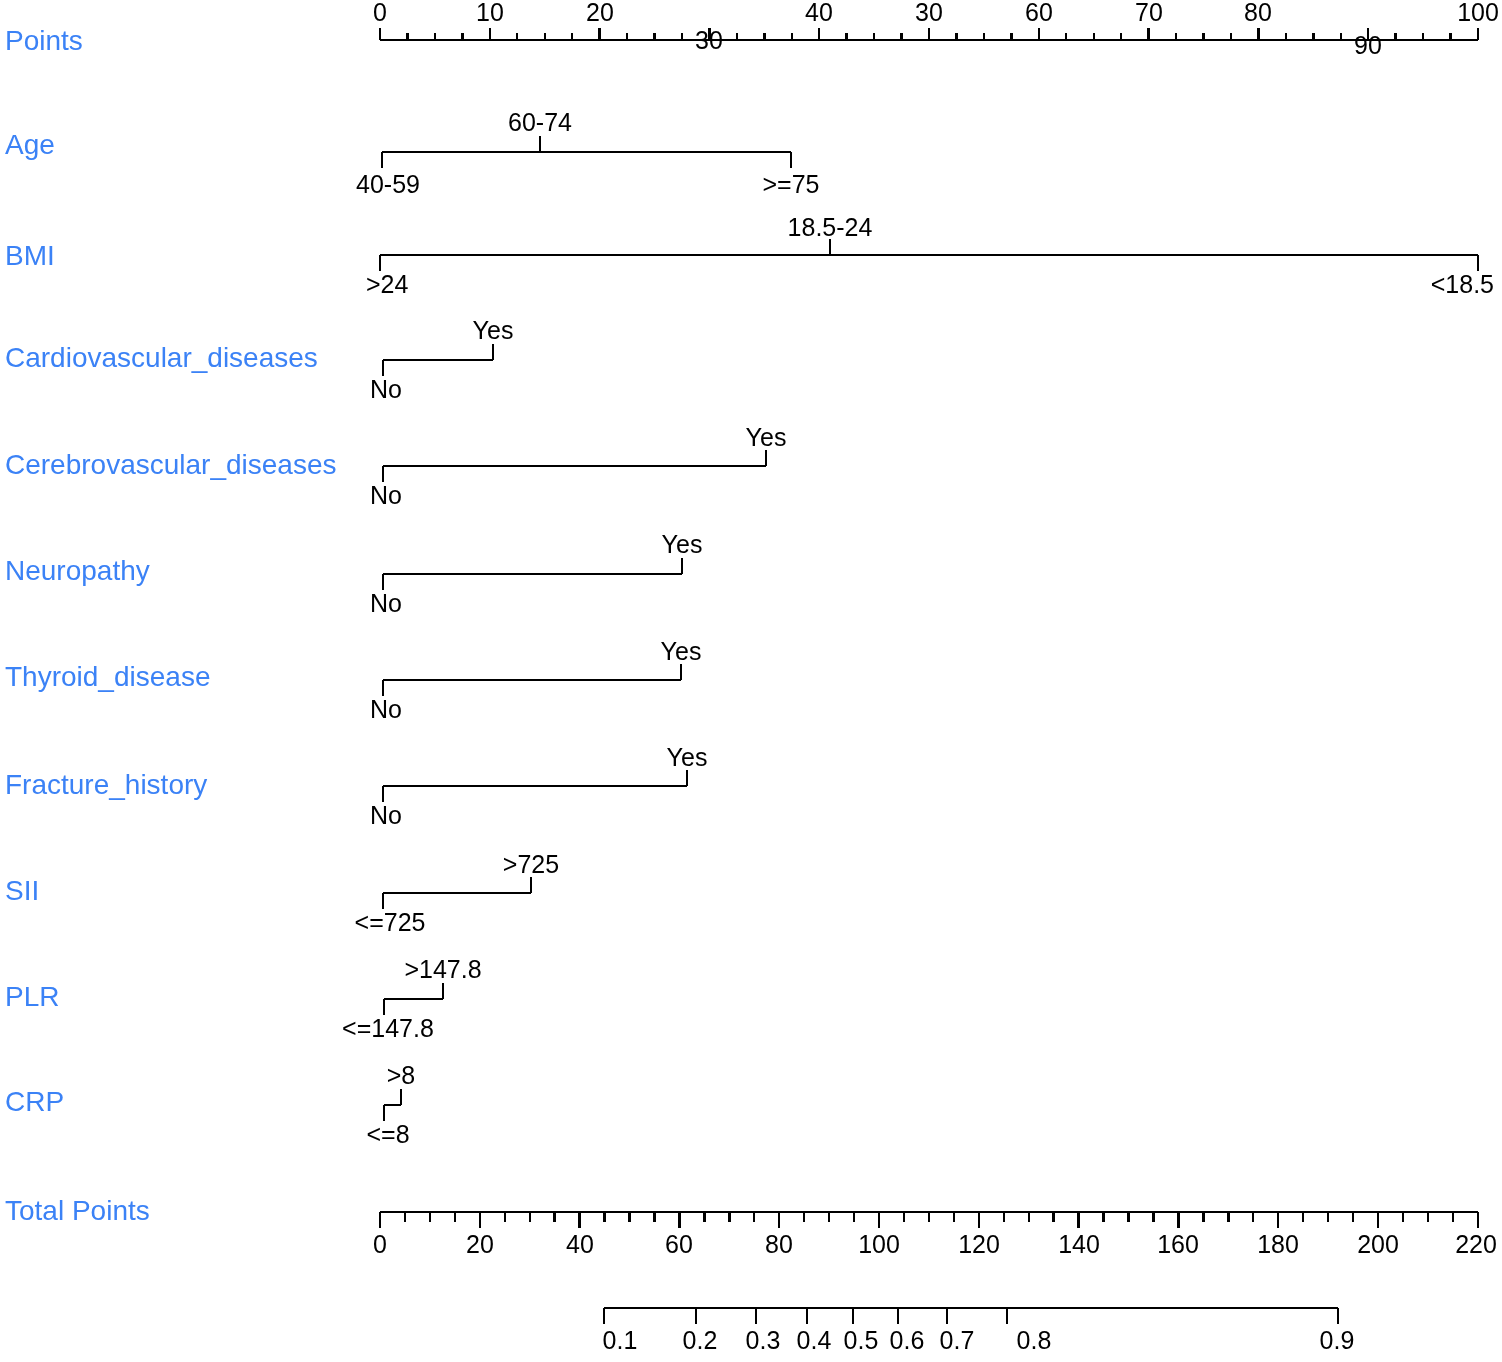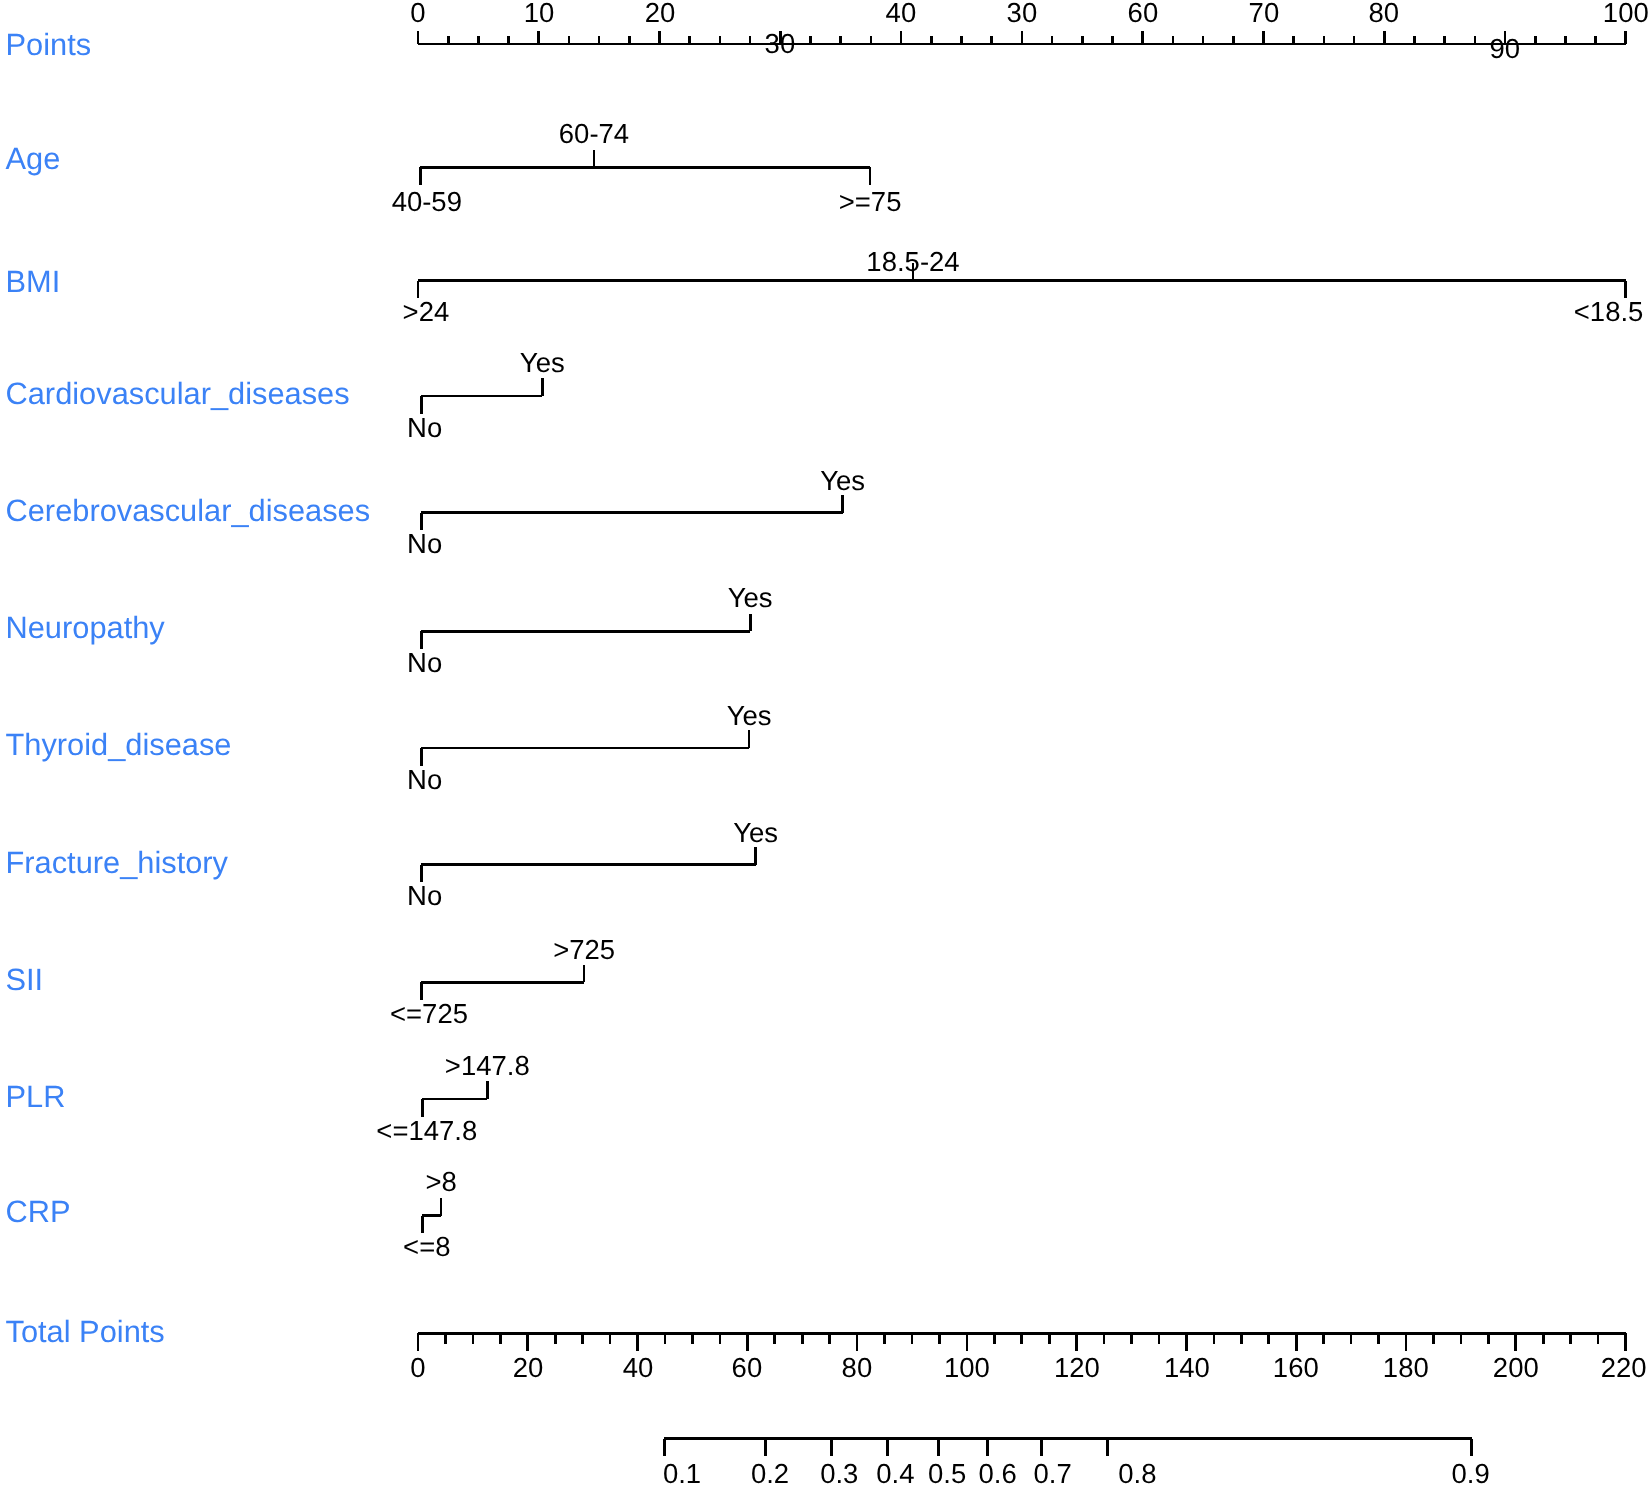--- a/index.html
+++ b/index.html
@@ -251,21 +251,21 @@
   <div class="tick-label" style="left:1039px; top:0px;">60</div>
   <div class="tick-label" style="left:1149px; top:0px;">70</div>
   <div class="tick-label" style="left:1258px; top:0px;">80</div>
   <div class="tick-label" style="left:1368px; top:12px;margin-top:21px;">90</div>
   <div class="tick-label" style="left:1478px; top:0px;">100</div>
 
   <div class="tick-label" style="left:540px; top:110px;">60-74</div>
   <div class="tick-label" style="left:388px; top:172px;">40-59</div>
   <div class="tick-label" style="left:791px; top:172px;">&gt;=75</div>
 
-  <div class="tick-label" style="left:830px;  top:226px;">18.5-24</div>
+  <div class="tick-label" style="left:830px;  top:215px;">18.5-24</div>
   <div class="tick-label left-anchor" style="left:366px;  top:272px;">&gt;24</div>
   <div class="tick-label right-anchor" style="left:1494px; top:272px;">&lt;18.5</div>
 
   <div class="tick-label" style="left:493px; top:318px;">Yes</div>
   <div class="tick-label" style="left:386px; top:377px;">No</div>
 
   <div class="tick-label" style="left:766px; top:425px;">Yes</div>
   <div class="tick-label" style="left:386px; top:483px;">No</div>
 
   <div class="tick-label" style="left:682px; top:532px;">Yes</div>

